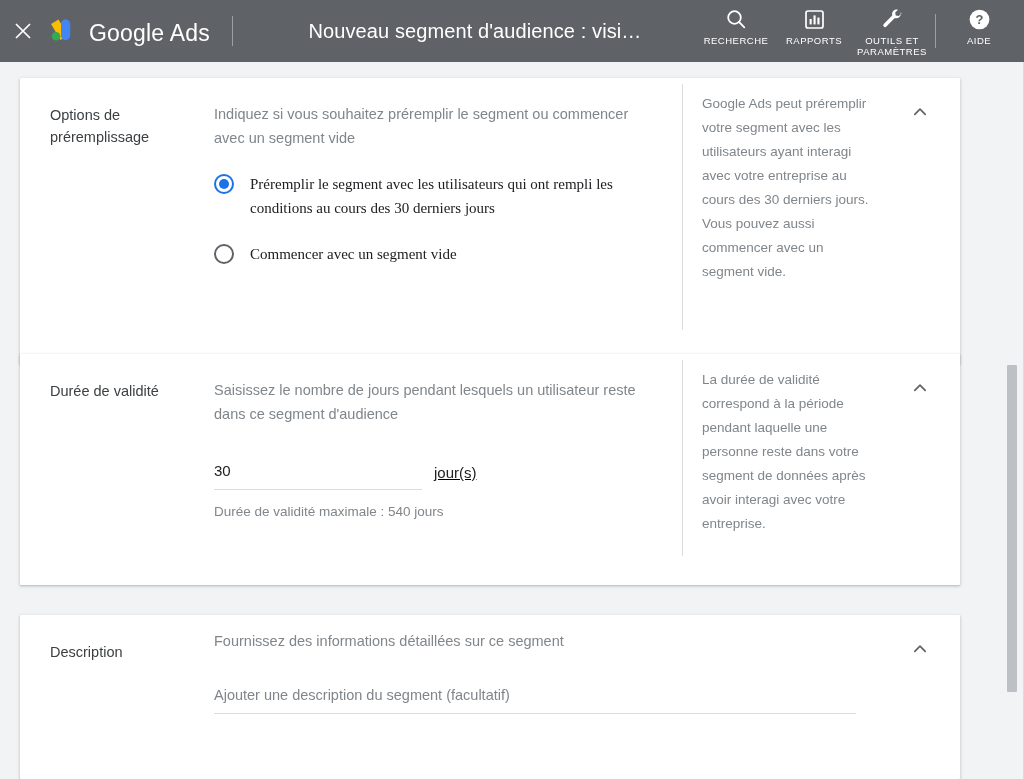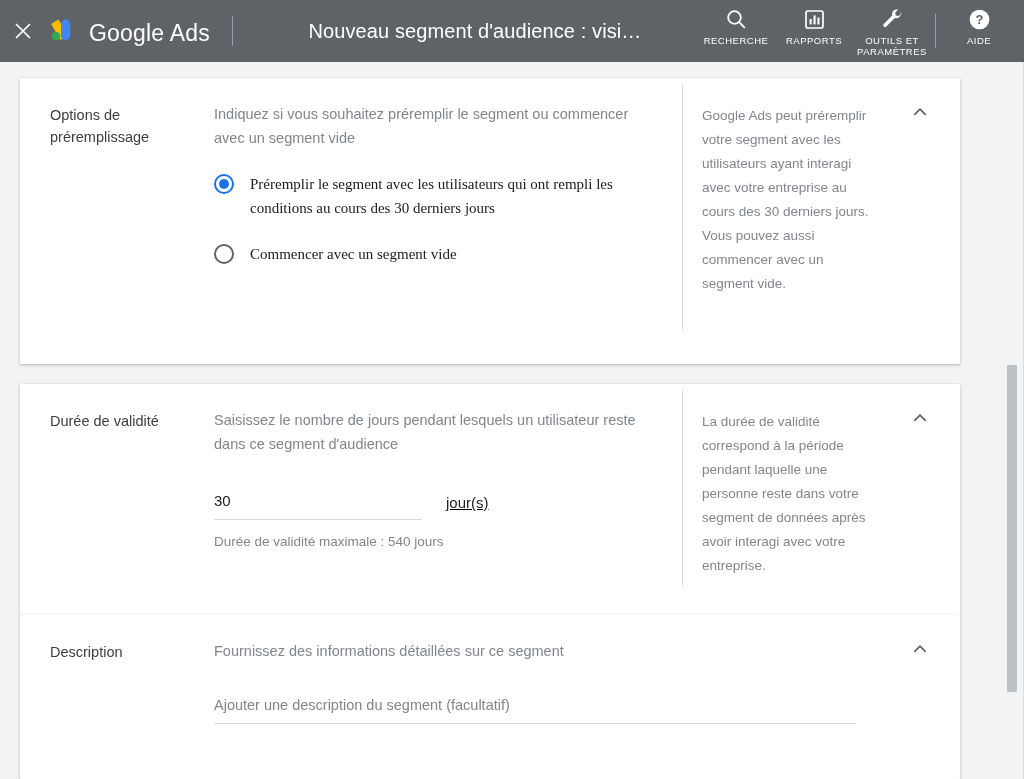--- a/index.html
+++ b/index.html
@@ -121,21 +121,21 @@
   
   .card {
     position: absolute;
     left: 20px;
     width: 940px;
     background: #ffffff;
     box-shadow: 0 1px 2px rgba(60,64,67,.22), 0 1px 3px 1px rgba(60,64,67,.10);
     border-radius: 1px;
   }
   #card-prefill   { top: 16px;  height: 286px; }
-  #card-duration  { top: 322px; height: 231px; }
+  #card-duration  { top: 292px; height: 231px; }
   #card-desc      { top: 553px; height: 164px; }
 
   .card-inner {
     display: flex;
     height: 100%;
     position: relative;
   }
 
   .card-label-col {
     width: 194px;
@@ -150,21 +150,21 @@
 
   .card-main-col {
     flex: 1 1 auto;
     padding: 24px 0 0 0;
     position: relative;
   }
 
   .card-help-col {
     width: 278px;
     flex: 0 0 278px;
-    padding: 26px 0 0 20px;
+    padding: 14px 0 0 20px;
     position: relative;
   }
   .help-divider {
     position: absolute;
     left: 0; top: 6px;
     width: 1px;
     background: #dadce0;
   }
   #card-prefill .help-divider { height: 246px; }
   #card-duration .help-divider { height: 196px; }
@@ -226,21 +226,21 @@
     color: #202124;
     line-height: 24px;
     max-width: 412px;
   }
 
   
   .dur-row {
     margin-top: 36px;
     display: flex;
     align-items: flex-end;
-    gap: 16px;
+    gap: 4px;
     text-decoration: underline;
   }
   .dur-input-wrap {
     width: 208px;
     border-bottom: 1px solid #dadce0;
     padding-bottom: 9px;
   }
   .dur-input {
     border: none;
     outline: none;
@@ -275,21 +275,21 @@
     outline: none;
     width: 100%;
     font-family: "Liberation Sans", sans-serif;
     font-size: 14.5px;
     color: #202124;
     background: transparent;
     padding: 0;
   }
   .desc-input::placeholder { color: #80868b; opacity: 1; }
 
-  #card-desc .card-main-col { padding-top: 24px; }
+  #card-desc .card-main-col { padding-top: 14px; }
   #card-desc .collapse-btn { top: 22px; right: 26px; }
 
   
   .scrollbar-track {
     position: absolute;
     top: 62px;
     right: 7px;
     width: 10px;
     height: 717px;
     background: transparent;

